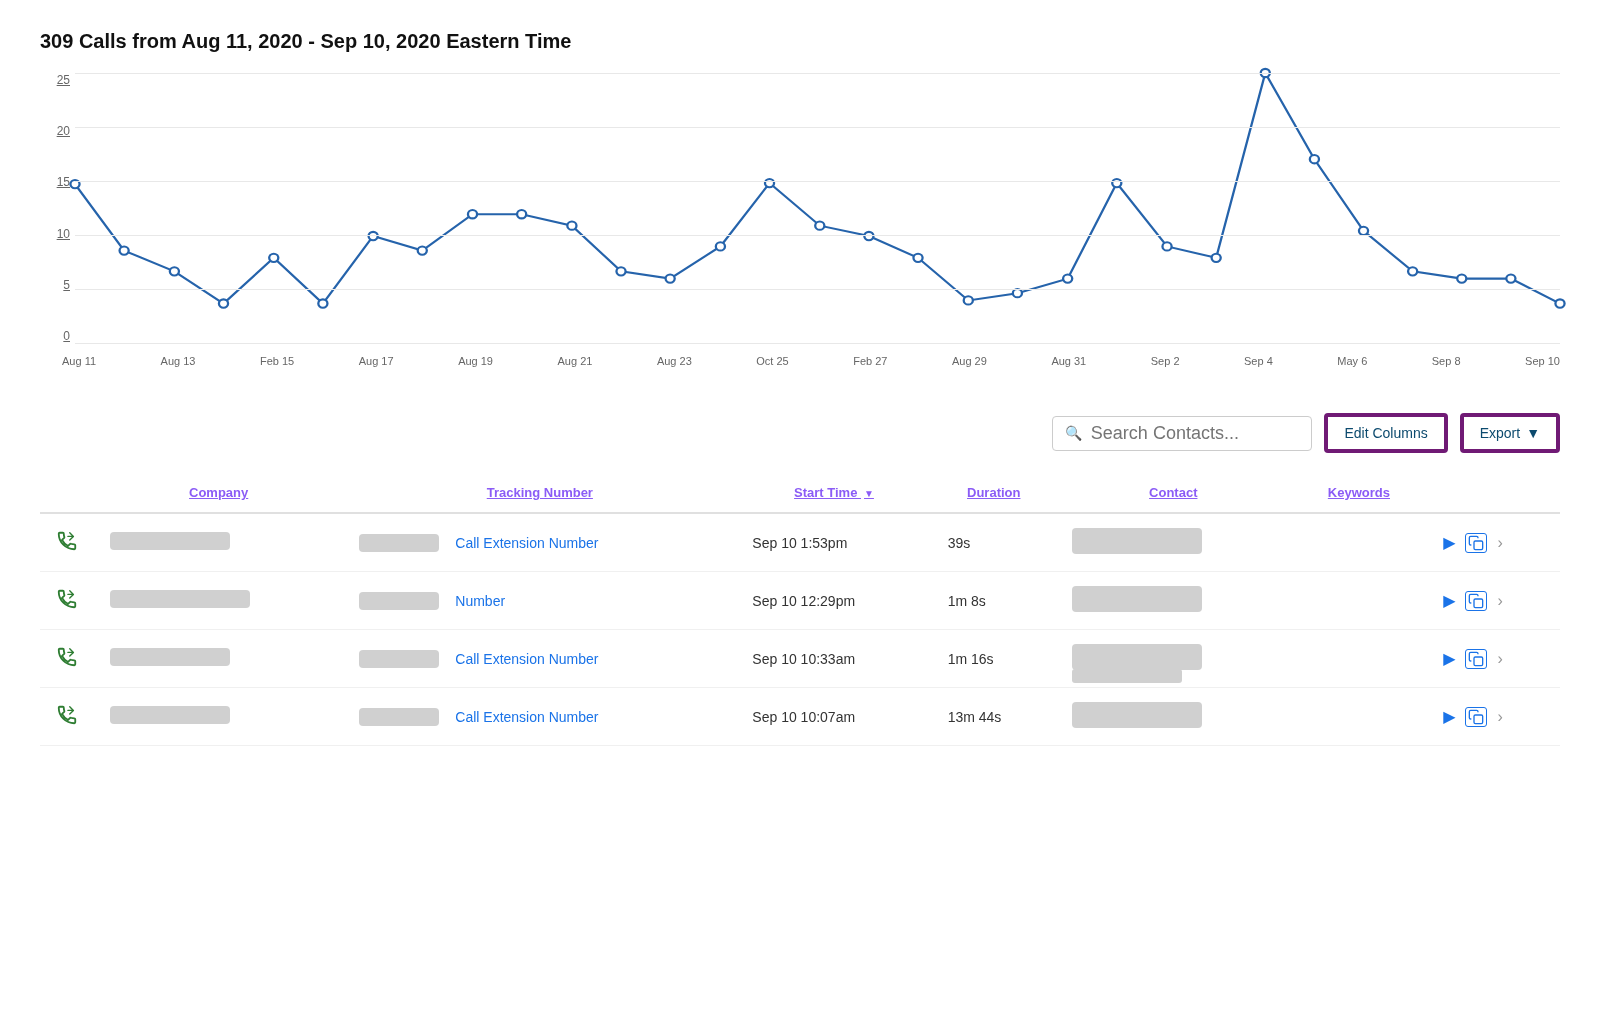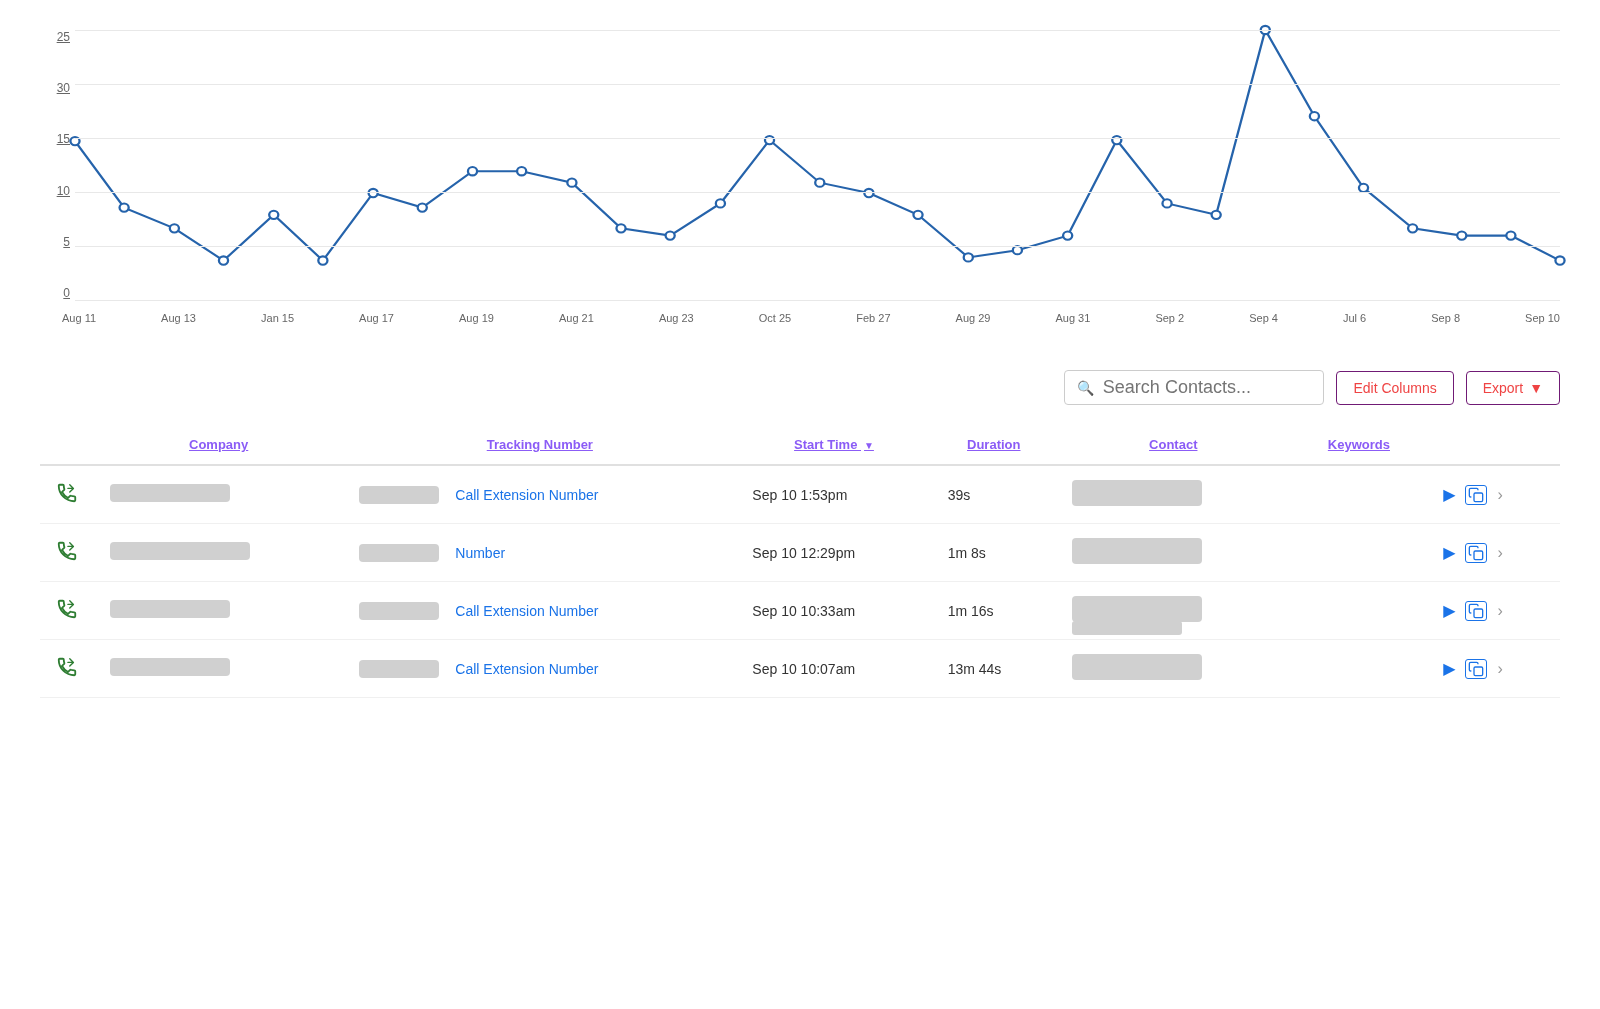--- a/index.html
+++ b/index.html
@@ -13,21 +13,21 @@
     .chart-x-labels { position: absolute; left: 22px; right: 0; bottom: 0; height: 24px; display: flex; justify-content: space-between; align-items: center; }
     .chart-x-label { font-size: 11px; color: #666; text-align: center; }
     .chart-grid { position: absolute; left: 0; right: 0; top: 0; bottom: 0; }
     .grid-line { position: absolute; left: 0; right: 0; border-top: 1px solid #e8e8e8; }
     svg.line-chart { width: 100%; height: 100%; overflow: visible; }
 
     .toolbar { display: flex; justify-content: flex-end; align-items: center; gap: 12px; margin-bottom: 20px; }
     .search-box { display: flex; align-items: center; border: 1px solid #ccc; border-radius: 4px; padding: 6px 12px; gap: 8px; width: 260px; }
     .search-box input { border: none; outline: none; font-size: 18px; color: #404040; width: 100%; }
     .search-icon { color: #aaa; font-size: 14px; }
-    .btn { padding: 8px 16px; border: 1px solid #701a75; border-radius: 4px; background: #fff; color: #ef4444; font-size: 14px; cursor: pointer; display: flex; align-items: center; gap: 6px; }
+    .btn { padding: 8px 16px; border: 4px solid #701a75; border-radius: 4px; background: #fff; color: #0c4a6e; font-size: 14px; cursor: pointer; display: flex; align-items: center; gap: 6px; }
 
     .table { width: 100%; border-collapse: collapse; }
     .table th { text-align: center; padding: 12px 16px; font-weight: 600; font-size: 13px; color: #8b5cf6; border-bottom: 2px solid #e0e0e0; white-space: nowrap; text-decoration: underline; }
     .table td { padding: 14px 16px; border-bottom: 1px solid #f0f0f0; vertical-align: middle; }
     .redacted-block { background: #d0d0d0; border-radius: 4px; height: 18px; display: inline-block; }
     .redacted-sm { width: 80px; }
     .redacted-md { width: 120px; }
     .redacted-lg { width: 140px; }
     .tracking-cell { display: flex; align-items: center; gap: 16px; }
     .link-blue { color: #1a73e8; cursor: pointer; }
@@ -36,25 +36,26 @@
     .action-play { color: #1a73e8; font-size: 16px; cursor: pointer; }
     .action-copy { color: #1a73e8; font-size: 16px; cursor: pointer; border: 1.5px solid #1a73e8; border-radius: 3px; padding: 1px 2px; display: inline-flex; align-items: center; }
     .action-chevron { color: #999; font-size: 16px; cursor: pointer; }
     .sort-arrow { font-size: 10px; margin-left: 3px; }
     .scrollbar-track { position: absolute; right: 0; top: 530px; bottom: 0; width: 8px; background: #f0f0f0; border-radius: 4px; }
   </style>
 </head>
 <body>
 
 <div class="page">
+  <h1 class="page-title">309 Calls from Aug 11, 2020 - Sep 10, 2020 Eastern Time</h1>
 
   <div class="chart-container">
     <div class="chart-y-labels">
       <span class="chart-y-label">25</span>
-      <span class="chart-y-label">30</span>
+      <span class="chart-y-label">20</span>
       <span class="chart-y-label">15</span>
       <span class="chart-y-label">10</span>
       <span class="chart-y-label">5</span>
       <span class="chart-y-label">0</span>
     </div>
     <div class="chart-area">
       <div class="chart-grid">
         <div class="grid-line" style="top:0%"></div>
         <div class="grid-line" style="top:20%"></div>
         <div class="grid-line" style="top:40%"></div>
@@ -127,32 +128,32 @@
         <circle cx="1128" cy="152" r="4" fill="white" stroke="#2563ab" stroke-width="2"></circle>
         <circle cx="1171" cy="191" r="4" fill="white" stroke="#2563ab" stroke-width="2"></circle>
         <circle cx="1214" cy="198" r="4" fill="white" stroke="#2563ab" stroke-width="2"></circle>
         <circle cx="1257" cy="198" r="4" fill="white" stroke="#2563ab" stroke-width="2"></circle>
         <circle cx="1300" cy="222" r="4" fill="white" stroke="#2563ab" stroke-width="2"></circle>
       </svg>
     </div>
     <div class="chart-x-labels">
       <span class="chart-x-label">Aug 11</span>
       <span class="chart-x-label">Aug 13</span>
-      <span class="chart-x-label">Jan 15</span>
+      <span class="chart-x-label">Feb 15</span>
       <span class="chart-x-label">Aug 17</span>
       <span class="chart-x-label">Aug 19</span>
       <span class="chart-x-label">Aug 21</span>
       <span class="chart-x-label">Aug 23</span>
       <span class="chart-x-label">Oct 25</span>
       <span class="chart-x-label">Feb 27</span>
       <span class="chart-x-label">Aug 29</span>
       <span class="chart-x-label">Aug 31</span>
       <span class="chart-x-label">Sep 2</span>
       <span class="chart-x-label">Sep 4</span>
-      <span class="chart-x-label">Jul 6</span>
+      <span class="chart-x-label">May 6</span>
       <span class="chart-x-label">Sep 8</span>
       <span class="chart-x-label">Sep 10</span>
     </div>
   </div>
 
   <div class="toolbar">
     <div class="search-box">
       <span class="search-icon">🔍</span>
       <input type="text" placeholder="Search Contacts..." style="">
     </div>

